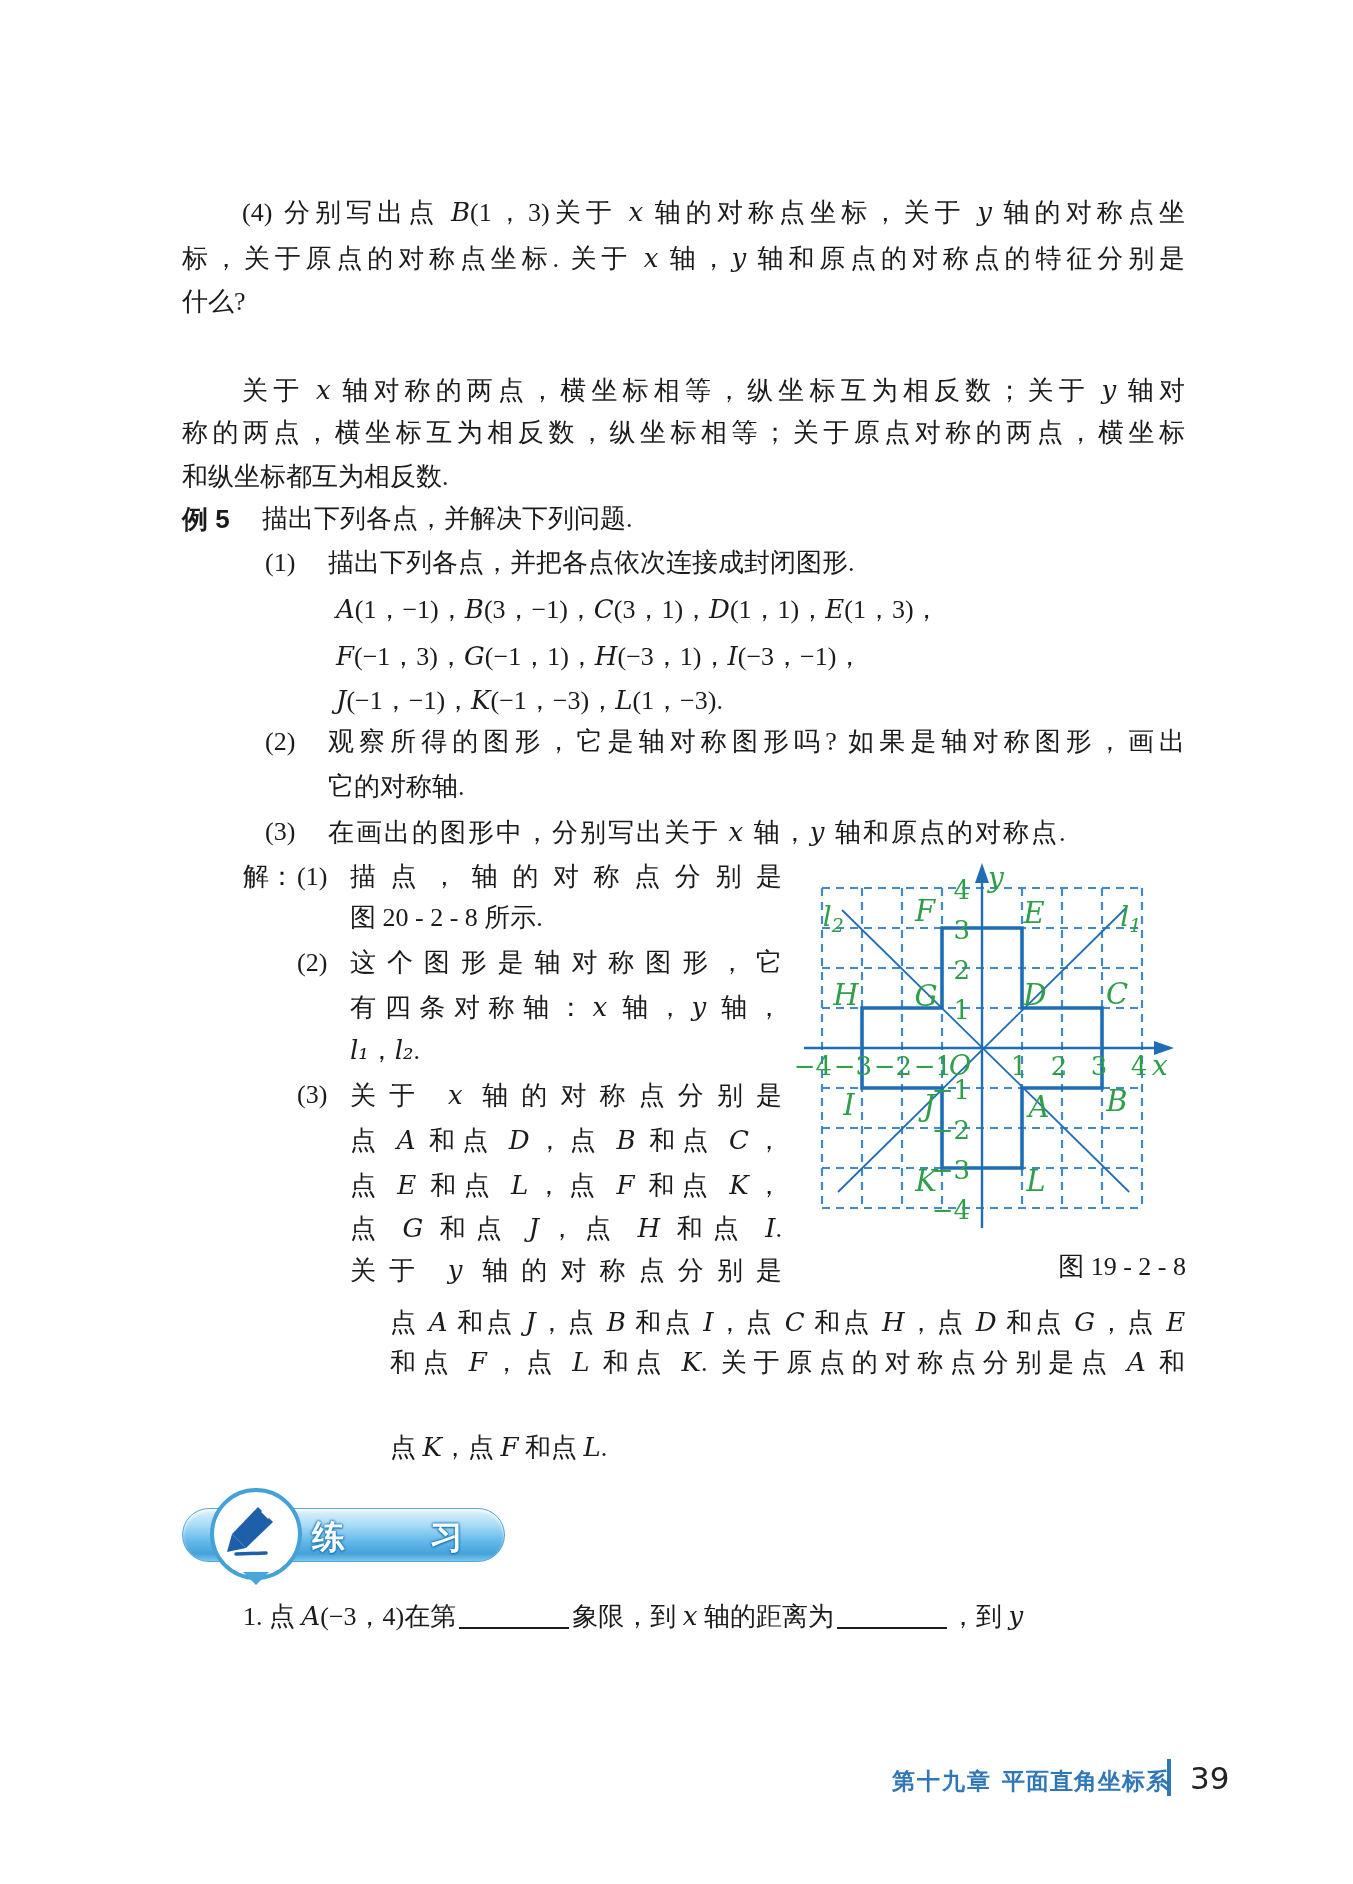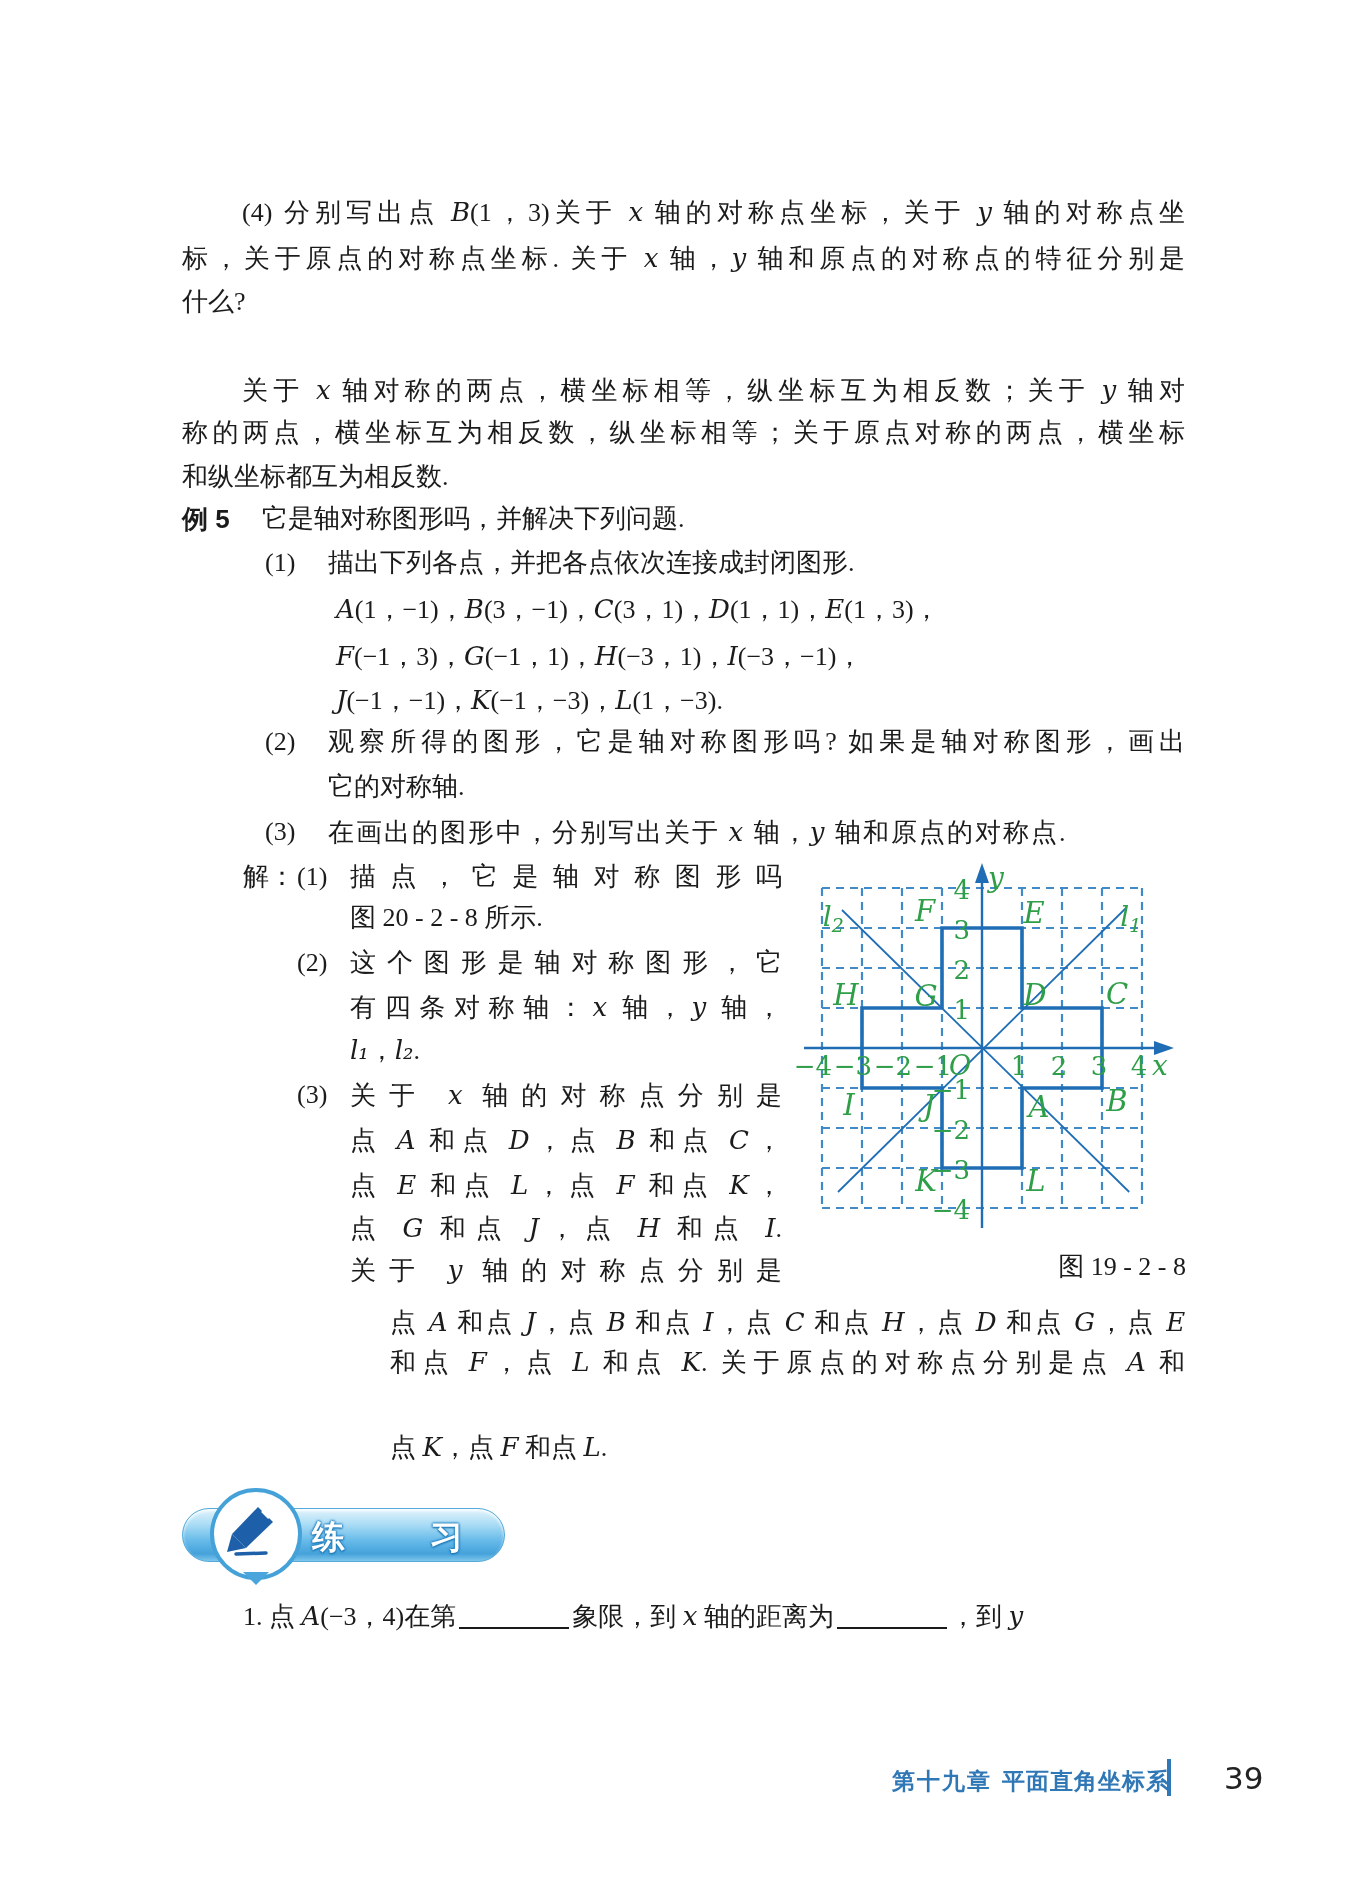--- a/index.html
+++ b/index.html
@@ -23,54 +23,54 @@
   .banner-tri{position:absolute;left:61px;top:66px;width:0;height:0;
       border-left:13px solid transparent;border-right:13px solid transparent;border-top:13px solid #49a5dc;}
   .banner-text{position:absolute;left:130px;top:9px;font-family:"Liberation Sans","DejaVu Sans",sans-serif;
       font-weight:bold;font-size:33px;color:#ffffff;letter-spacing:26px;
       text-shadow:0 0 2px #1f7fc0,0 0 2px #1f7fc0,0 0 3px #1f7fc0,0 1px 2px #16689f;}
   
   .footer-chapter{position:absolute;left:892px;top:1766px;font-size:23px;letter-spacing:2px;color:#3077b6;}
   .footer-book{position:absolute;left:1002px;top:1766px;font-size:23px;letter-spacing:1px;color:#3077b6;}
   .footer-bar{position:absolute;left:1167px;top:1759px;width:4px;height:37px;background:#3077b6;}
   .footer-page{position:absolute;left:1190px;top:1760px;font-family:"DejaVu Sans","Liberation Sans",sans-serif;
-      font-size:31px;color:#222;margin-left:34px;}
+      font-size:31px;color:#222;}
 </style>
 </head>
 <body>
 
 <div id="page">
 
   <div class="ln jw" style="left:242px;top:190px;width:943px">(4) 分别写出点 <i class="mv">B</i>(1，3)关于 <i class="mv">x</i> 轴的对称点坐标，关于 <i class="mv">y</i> 轴的对称点坐</div>
   <div class="ln jw" style="left:182px;top:236px;width:1003px">标，关于原点的对称点坐标. 关于 <i class="mv">x</i> 轴，<i class="mv">y</i> 轴和原点的对称点的特征分别是</div>
   <div class="ln" style="left:182px;top:280px">什么?</div>
 
   <div class="ln jw" style="left:242px;top:368px;width:943px">关于 <i class="mv">x</i> 轴对称的两点，横坐标相等，纵坐标互为相反数；关于 <i class="mv">y</i> 轴对</div>
   <div class="ln jw" style="left:182px;top:411px;width:1003px">称的两点，横坐标互为相反数，纵坐标相等；关于原点对称的两点，横坐标</div>
   <div class="ln" style="left:182px;top:455px">和纵坐标都互为相反数.</div>
 
   <div class="ln hei" style="left:182px;top:497px">例 5</div>
-  <div class="ln" style="left:262px;top:497px">它是轴对称图形吗，并解决下列问题.</div>
+  <div class="ln" style="left:262px;top:497px">描出下列各点，并解决下列问题.</div>
 
   <div class="ln" style="left:265px;top:541px">(1)</div>
   <div class="ln" style="left:328px;top:541px">描出下列各点，并把各点依次连接成封闭图形.</div>
   <div class="ln" style="left:336px;top:587px"><i class="mv">A</i>(1，−1)，<i class="mv">B</i>(3，−1)，<i class="mv">C</i>(3，1)，<i class="mv">D</i>(1，1)，<i class="mv">E</i>(1，3)，</div>
   <div class="ln" style="left:336px;top:634px"><i class="mv">F</i>(−1，3)，<i class="mv">G</i>(−1，1)，<i class="mv">H</i>(−3，1)，<i class="mv">I</i>(−3，−1)，</div>
   <div class="ln" style="left:336px;top:678px"><i class="mv">J</i>(−1，−1)，<i class="mv">K</i>(−1，−3)，<i class="mv">L</i>(1，−3).</div>
 
   <div class="ln" style="left:265px;top:720px">(2)</div>
   <div class="ln jw" style="left:328px;top:720px;width:857px">观察所得的图形，它是轴对称图形吗? 如果是轴对称图形，画出</div>
   <div class="ln" style="left:328px;top:765px">它的对称轴.</div>
 
   <div class="ln" style="left:265px;top:810px">(3)</div>
   <div class="ln" style="left:328px;top:810px;letter-spacing:2px">在画出的图形中，分别写出关于 <i class="mv">x</i> 轴，<i class="mv">y</i> 轴和原点的对称点.</div>
 
   <div class="ln" style="left:243px;top:855px">解：</div>
   <div class="ln" style="left:297px;top:855px">(1)</div>
-  <div class="ln jw" style="left:350px;top:855px;width:432px">描点，它是轴对称图形吗</div>
+  <div class="ln jw" style="left:350px;top:855px;width:432px">描点，轴的对称点分别是</div>
   <div class="ln" style="left:350px;top:896px">图 20 - 2 - 8 所示.</div>
 
   <div class="ln" style="left:297px;top:941px">(2)</div>
   <div class="ln jw" style="left:350px;top:941px;width:432px">这个图形是轴对称图形，它</div>
   <div class="ln jw" style="left:350px;top:985px;width:432px">有四条对称轴：<i class="mv">x</i> 轴，<i class="mv">y</i> 轴，</div>
   <div class="ln" style="left:350px;top:1028px"><i class="mv">l₁</i>，<i class="mv">l₂</i>.</div>
 
   <div class="ln" style="left:297px;top:1073px">(3)</div>
   <div class="ln jw" style="left:350px;top:1073px;width:432px">关于 <i class="mv">x</i> 轴的对称点分别是</div>
   <div class="ln jw" style="left:350px;top:1118px;width:432px">点 <i class="mv">A</i> 和点 <i class="mv">D</i>，点 <i class="mv">B</i> 和点 <i class="mv">C</i>，</div>

